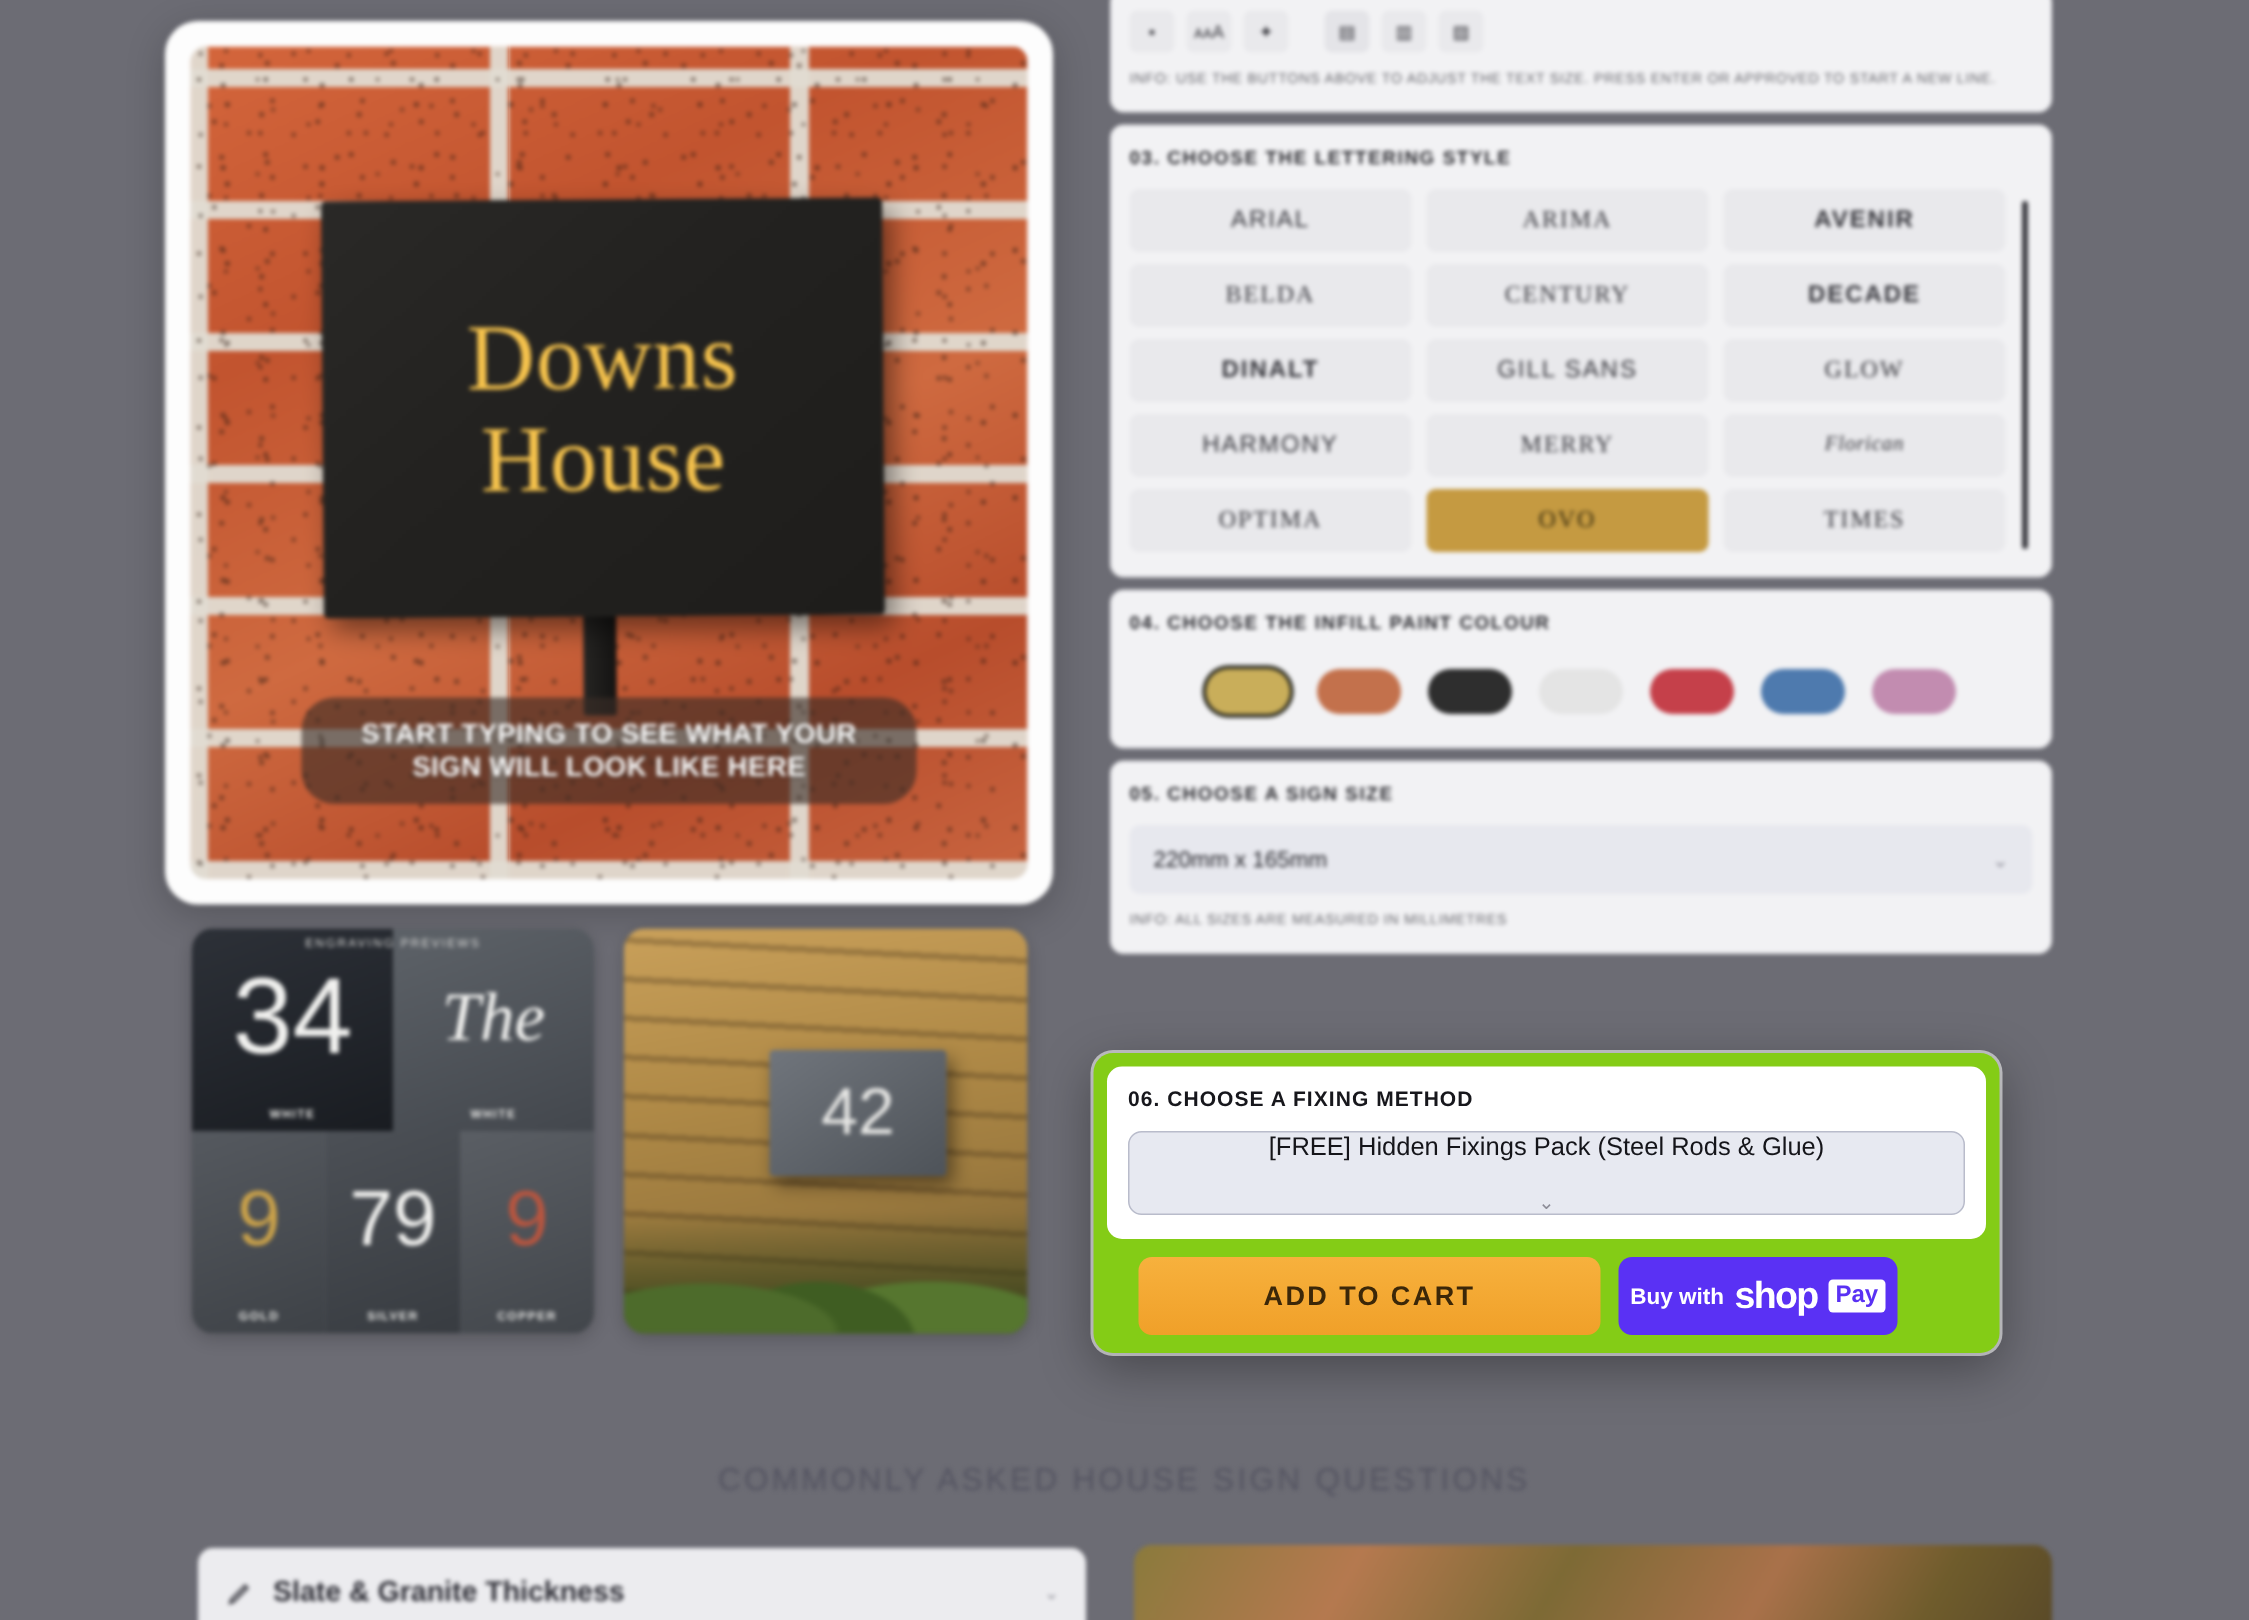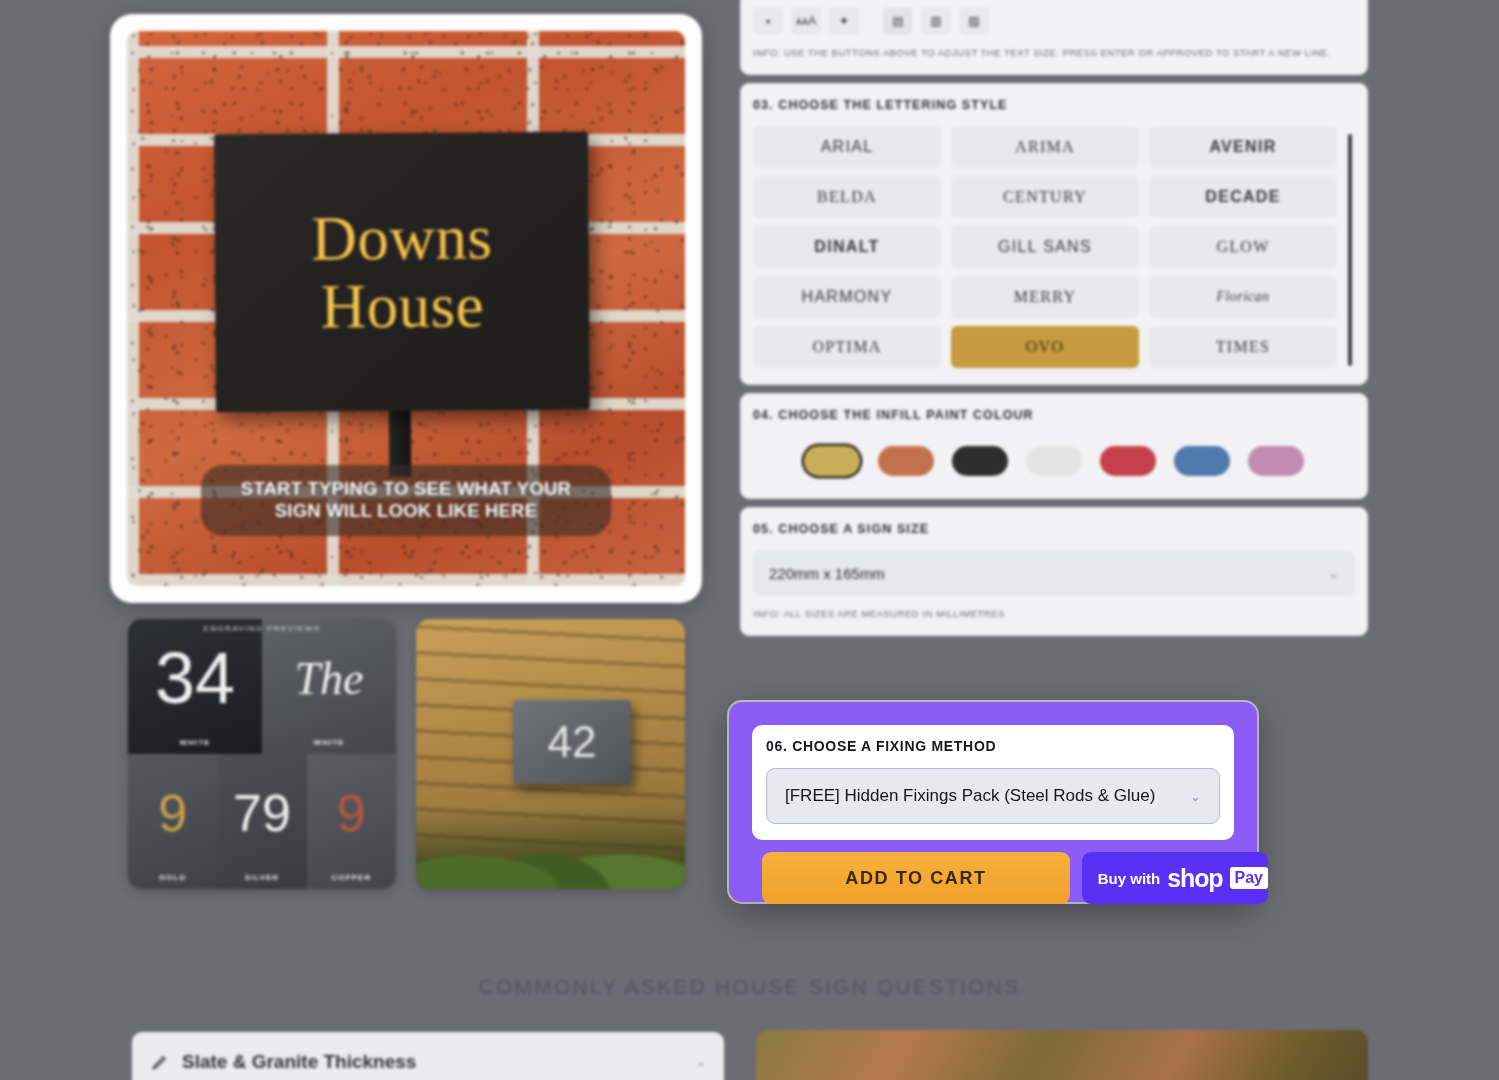--- a/index.html
+++ b/index.html
@@ -194,50 +194,50 @@
   .faq-label { font-size: 19px; font-weight: 700; color: #2e2e36; }
   .faq-chev { margin-left: auto; color: #8a8a94; font-size: 12px; }
   .faq-img { position: absolute; left: 756px; top: 1030px; width: 612px; height: 56px;
              border-radius: 12px 12px 0 0;
              background: linear-gradient(120deg,#8a7a3c 0%, #b5794f 24%, #7d6a35 46%,
                                           #a9714a 68%, #6f5c2c 86%, #5a4a28 100%); }
 
   
   .spot {
     position: absolute; left: 729px; top: 702px;
-    width: 528px; height: 200px;
-    background: #8b5cf6;
+    width: 604px; height: 200px;
+    background: #84cc16;
     border-radius: 13px;
     box-shadow: 0 0 0 2px rgba(255,255,255,.55), 0 10px 34px rgba(0,0,0,.35);
-    padding: 23px;
+    padding: 9px;
   }
   .spot-inner {
     background: #ffffff; border-radius: 10px;
     padding: 13px 14px 16px;
   }
   .spot-title { font-size: 14px; font-weight: 700; letter-spacing: .7px; color: #17171c; }
   .spot-select {
     margin-top: 14px; height: 56px;
     background: #e7e9f1; border: 1px solid #b9bccb; border-radius: 9px;
     display: flex; align-items: center; justify-content: space-between;
-    padding: 0 18px; font-size: 17px; color: #15151a;
-  }
-  .spot-actions { display: flex; gap: 12px; margin: 12px 10px 0; }
+    padding: 0 18px; font-size: 17px; color: #15151a; flex-direction: column;
+  }
+  .spot-actions { display: flex; gap: 12px; margin: 12px 21px 0; }
   .btn-cart {
     flex: 0 0 308px; height: 52px; border-radius: 9px;
     background: linear-gradient(180deg,#f7b13d,#f0a029);
     border: none;
     color: #3b2708; font-size: 18px; font-weight: 700; letter-spacing: 1.6px;
     display: flex; align-items: center; justify-content: center;
     cursor: pointer;
   }
   .btn-shop {
     flex: 0 0 186px; height: 52px; border-radius: 9px;
     background: #5a31f4; border: none;
-    display: flex; align-items: center; justify-content: flex-end; gap: 7px;
+    display: flex; align-items: center; justify-content: center; gap: 7px;
     cursor: pointer;
   }
   .shop-pre { color: #fff; font-size: 15px; font-weight: 700; }
   .shop-word { color: #fff; font-size: 25px; font-weight: 700; letter-spacing: -1.1px; }
   .shop-pay { background: #fff; color: #5a31f4; font-size: 16px; font-weight: 700;
               border-radius: 3px; padding: 2px 5px; }
 </style>
 </head>
 <body>
 

